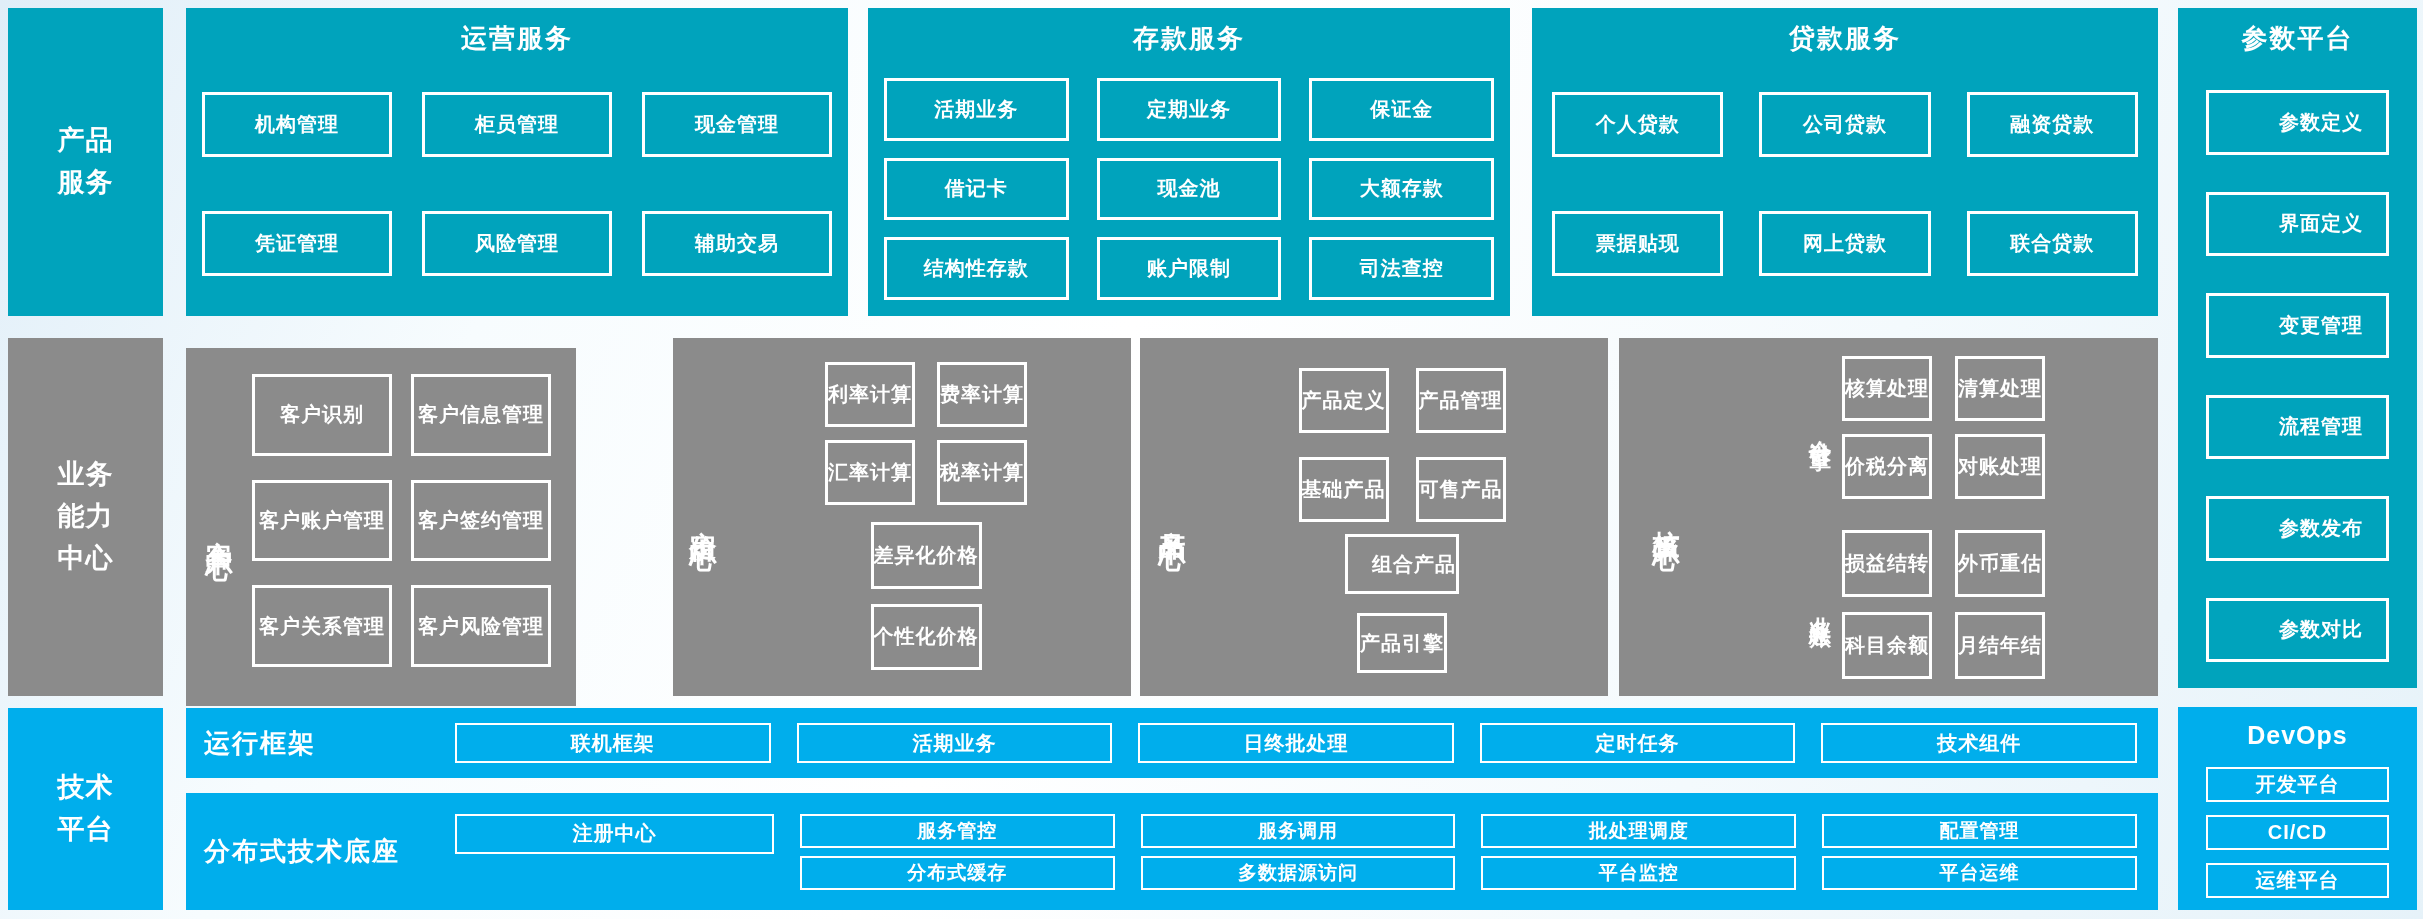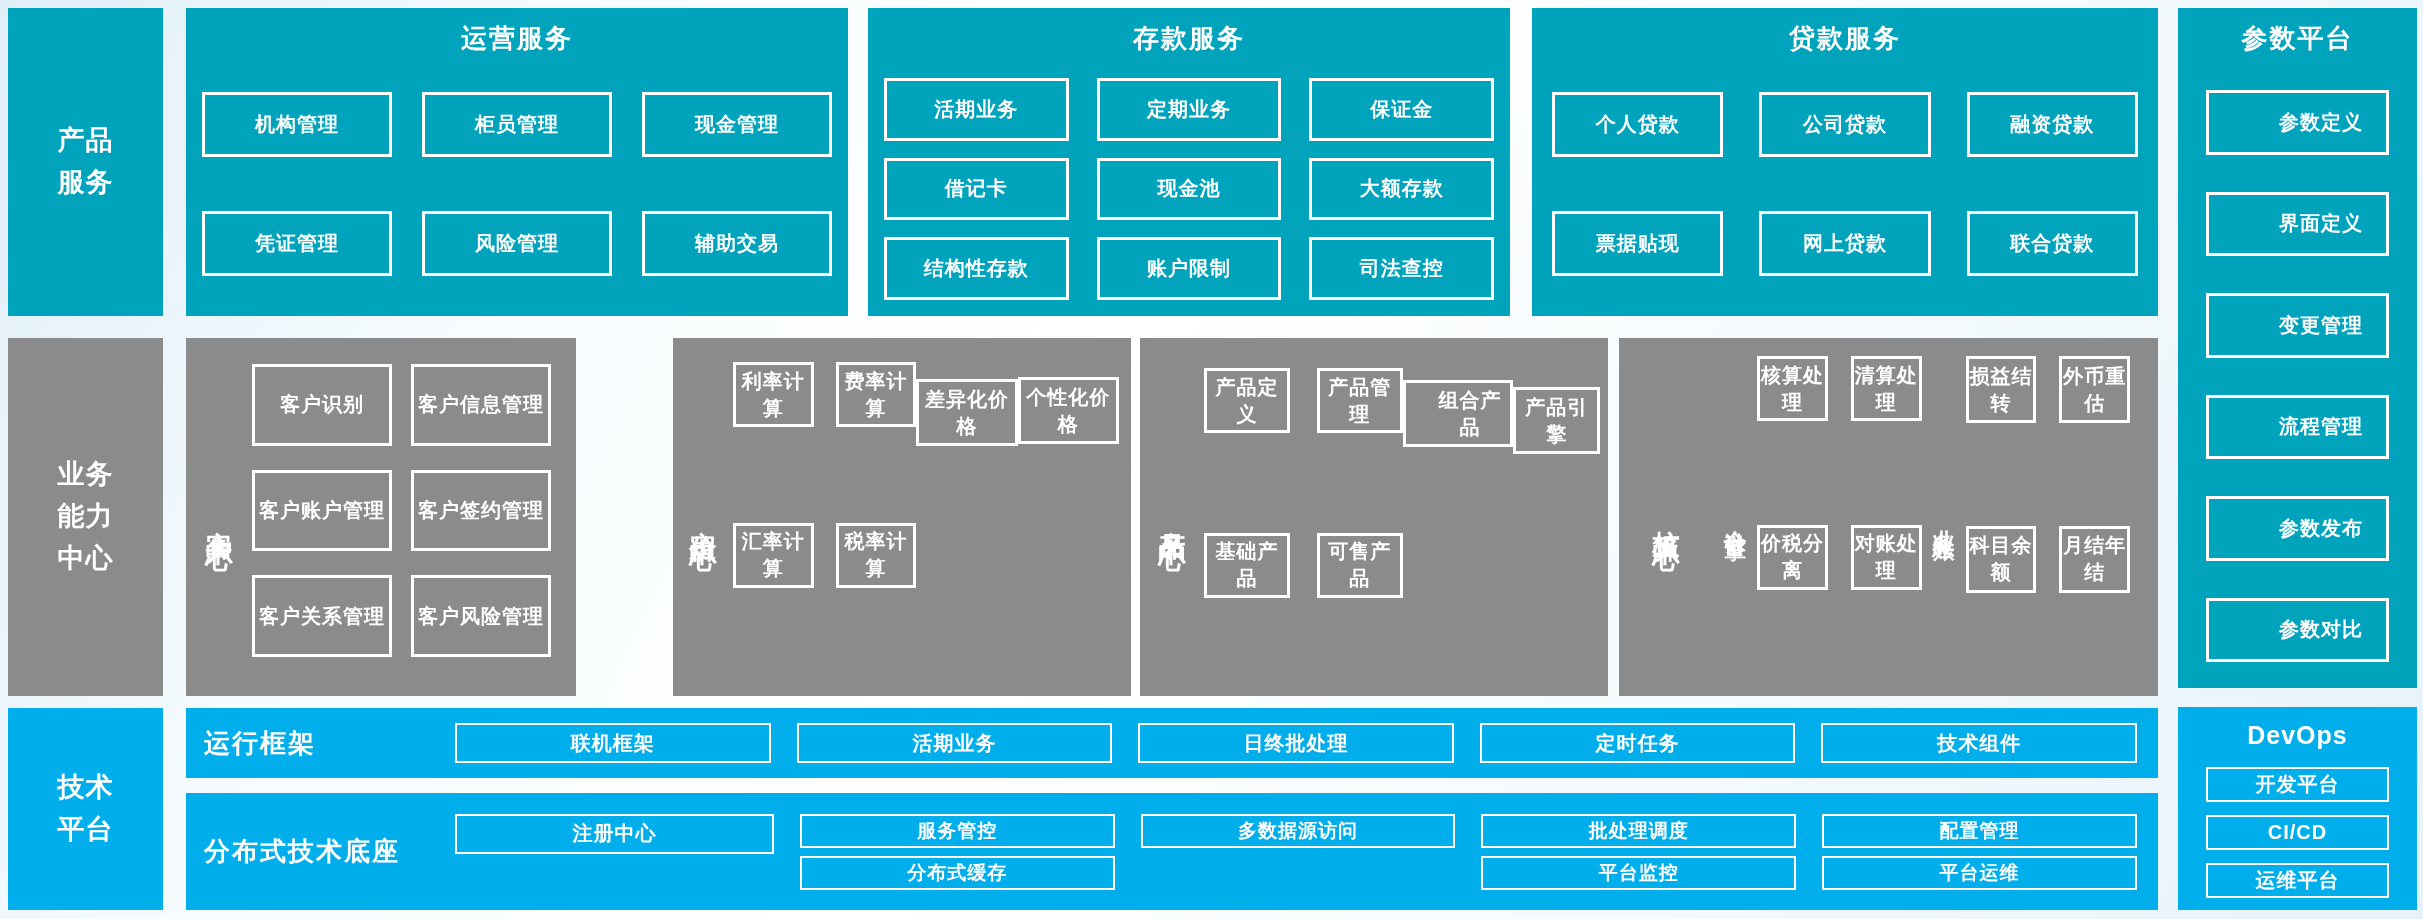--- a/index.html
+++ b/index.html
@@ -37,21 +37,21 @@
   .col-params .box { flex:1;padding-left:47px; }
 
   
   .hpanel { flex-direction:row; }
   .vwrap { display:flex; align-items:center; justify-content:center; }
   .vlabel { writing-mode:vertical-rl; text-orientation:upright; font-size:27px; letter-spacing:4px; }
   .vlabel.small { font-size:22px; letter-spacing:3px; }
 
   .grid-cust { flex:1; margin:26px 25px 39px 0; display:grid; grid-template-columns:1fr 1fr; gap:24px 19px; }
 
-  .center-col { flex:1; display:flex; flex-direction:row; }
+  .center-col { flex:1; display:flex; flex-direction:column;align-items:center; }
   .grid2 { display:grid; grid-template-columns:1fr 1fr; }
   .grid2 .box { height:65px; }
   .wide { height:67px; }
 
   .pc-col { margin:24px 12px 26px 0; }
   .pc-grid { gap:13px 22px; }
   .pc-wide1 { margin-top:17px; }
   .pc-wide2 { margin-top:15px; }
 
   .pd-col { margin:30px 8px 23px 0; }
@@ -138,21 +138,21 @@
       <div class="box">流程管理</div>
       <div class="box">参数发布</div>
       <div class="box">参数对比</div>
     </div>
   </div>
 
   <div class="panel gray sidebar" style="left:8px;top:338px;width:155px;height:358px">
     <div class="side-text">业务能力中心</div>
   </div>
 
-  <div class="panel gray hpanel" style="left:186px;top:338px;width:390px;height:358px">
+  <div class="panel gray hpanel" style="left:186px;top:348px;width:390px;height:358px">
     <div class="vwrap" style="width:66px">
       <div class="vlabel">客户中心</div>
     </div>
     <div class="grid-cust">
       <div class="box">客户识别</div>
       <div class="box">客户信息管理</div>
       <div class="box">客户账户管理</div>
       <div class="box">客户签约管理</div>
       <div class="box">客户关系管理</div>
       <div class="box">客户风险管理</div>
@@ -239,20 +239,21 @@
 
   <div class="bar blue" style="left:186px;top:793px;width:1972px;height:117px">
     <div class="bar-label">分布式技术底座</div>
     <div class="bar-items">
       <div class="box registry">注册中心</div>
       <div class="dist-col">
         <div class="box">服务管控</div>
         <div class="box">分布式缓存</div>
       </div>
       <div class="dist-col">
+        <div class="box">服务调用</div>
         <div class="box">多数据源访问</div>
       </div>
       <div class="dist-col">
         <div class="box">批处理调度</div>
         <div class="box">平台监控</div>
       </div>
       <div class="dist-col">
         <div class="box">配置管理</div>
         <div class="box">平台运维</div>
       </div>

